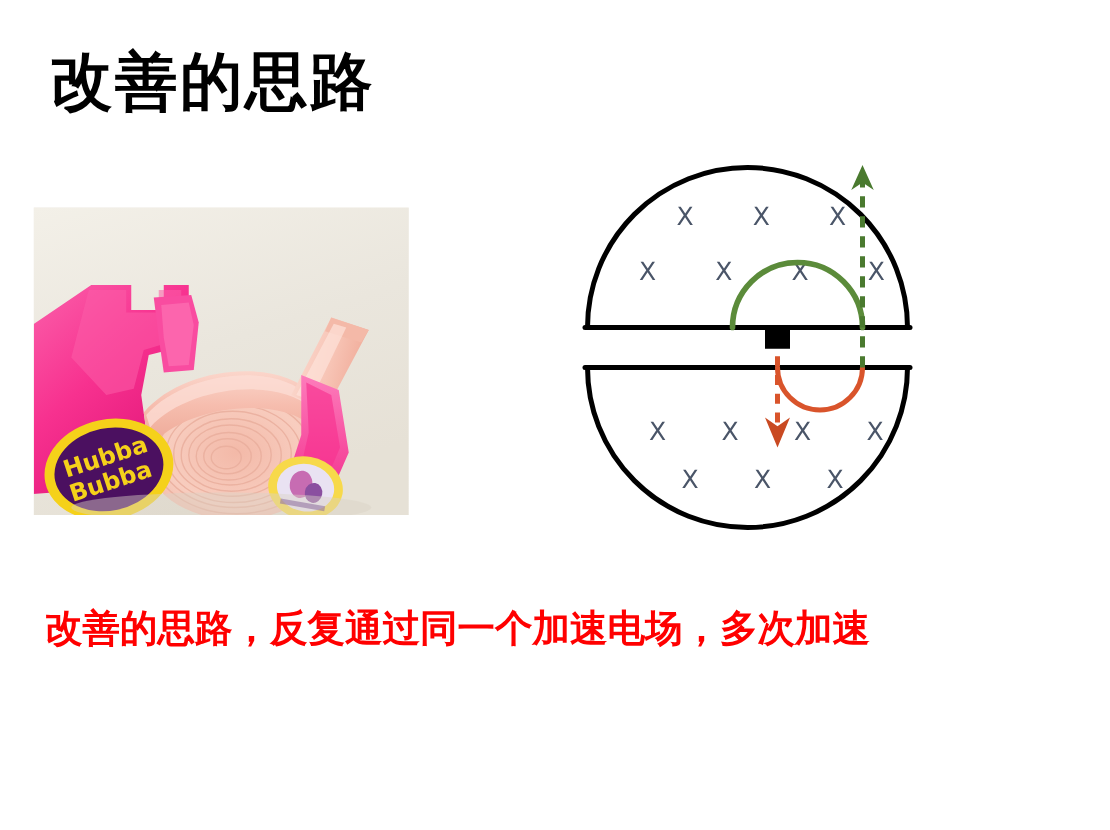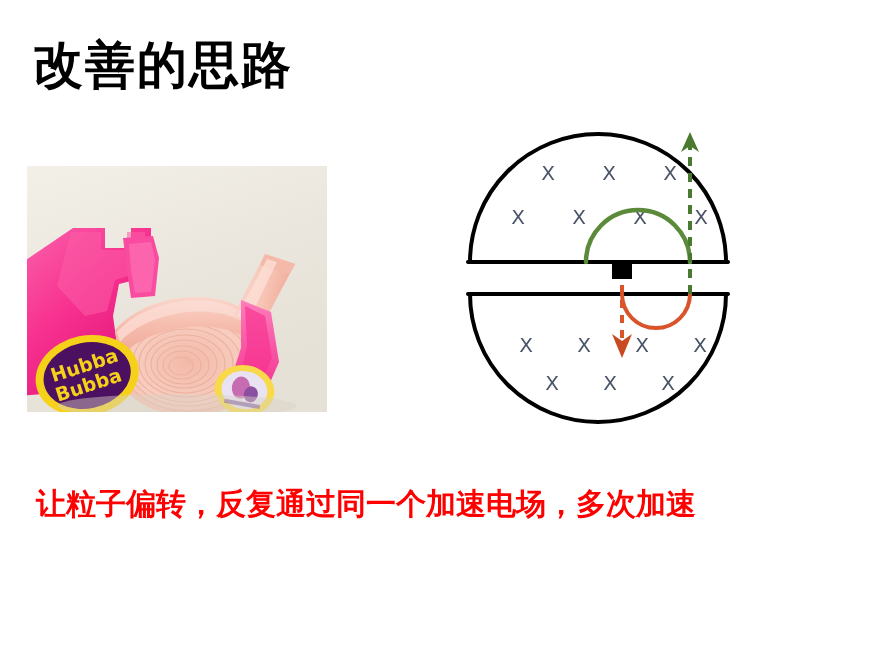--- a/index.html
+++ b/index.html
@@ -20,21 +20,21 @@
     position: absolute;
     left: 0; top: 0;
     width: 888px;
     height: 664px;
     background: #ffffff;
   }
 
   
   #slide-title {
     position: absolute;
-    left: 33px;
+    left: 40px;
     top: 35px;
     font-size: 50px;
     line-height: 60px;
     font-weight: 700;
     color: #000000;
     letter-spacing: 2px;
     white-space: nowrap;
     font-family: "DejaVu Sans", "Liberation Sans", sans-serif;
   }
 
@@ -220,15 +220,15 @@
       <line x1="242" y1="182" x2="242" y2="30" stroke="#4a7a2f" stroke-width="4" stroke-dasharray="9 7" stroke-linecap="butt"></line>
       <path d="M 242 20 L 233 40 L 242 34 L 251 40 Z" fill="#4a7a2f"></path>
 
       <line x1="174" y1="158" x2="174" y2="228" stroke="#d9542b" stroke-width="4" stroke-dasharray="8 7" stroke-linecap="butt"></line>
       <path d="M 174 246 L 164 222 L 174 229 L 184 222 Z" fill="#c94a22"></path>
 
       <rect x="164" y="150" width="20" height="17" fill="#000000"></rect>
     </svg>
   </div>
 
-  <div id="caption-text">让粒子偏转，反复通过同一个加速电场，多次加速</div>
+  <div id="caption-text">改善的思路，反复通过同一个加速电场，多次加速</div>
 
 </div>
 
 </body></html>

